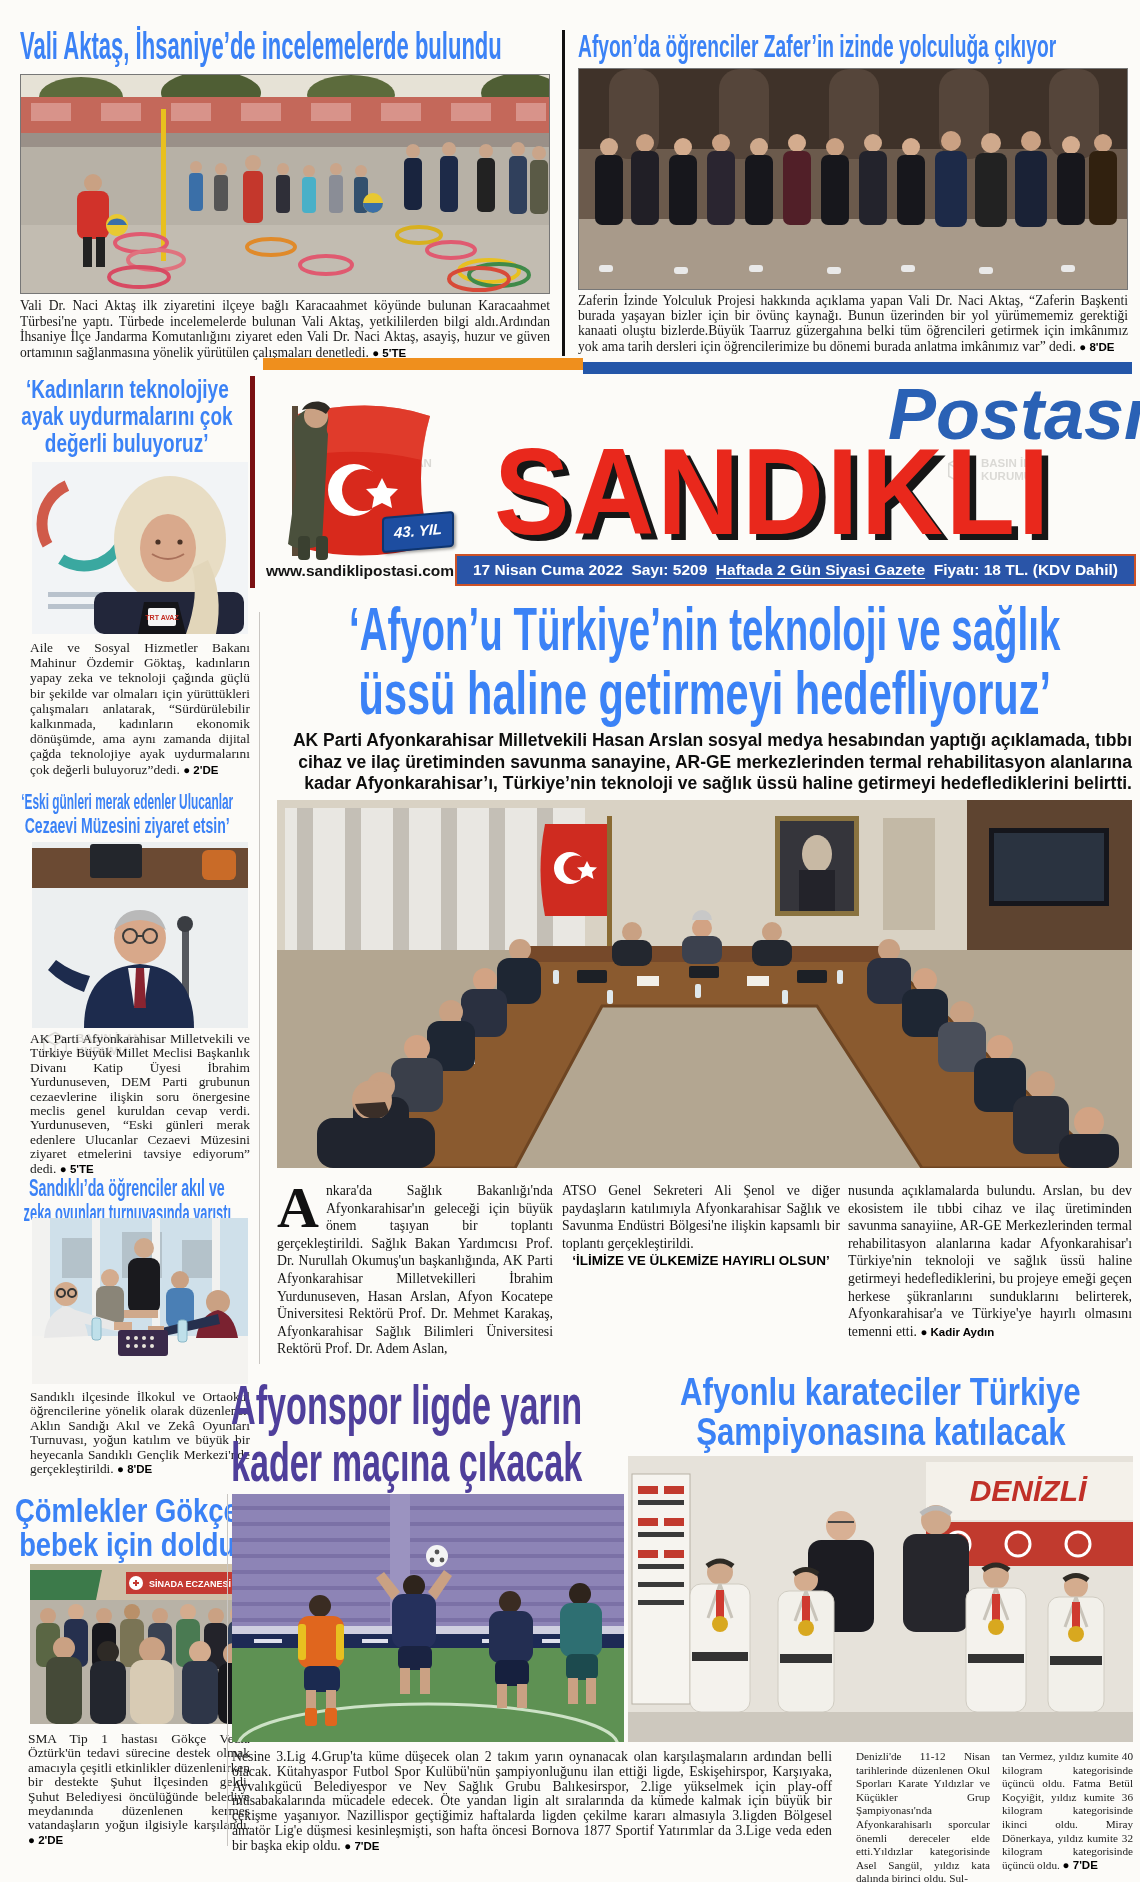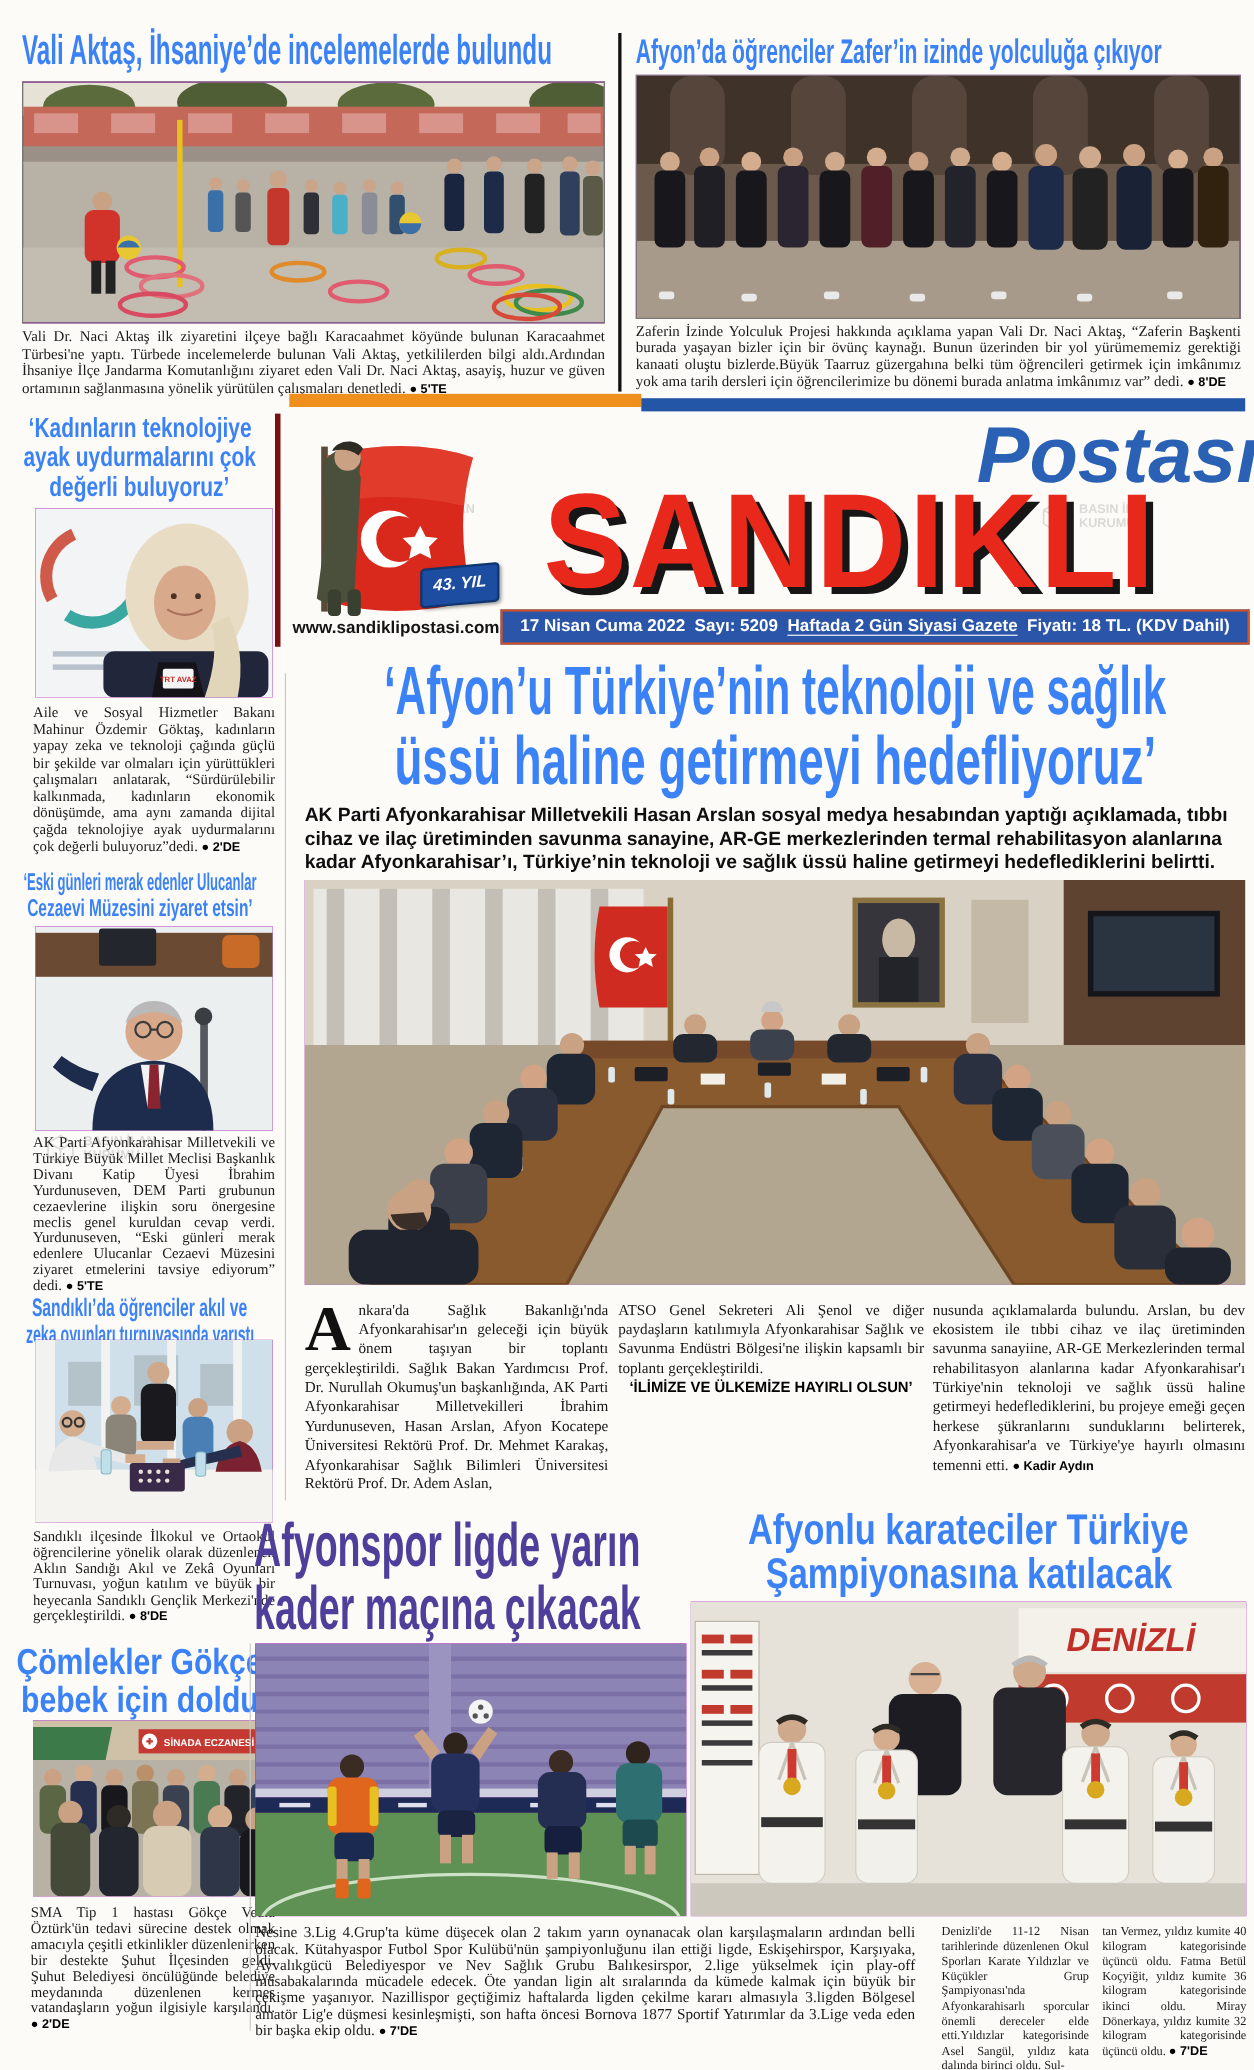--- a/index.html
+++ b/index.html
@@ -11,36 +11,36 @@
   .cline{display:flex;justify-content:center;}
   .cline>span{white-space:nowrap;display:inline-block;transform:scaleX(var(--sx,1));}
   .lline>span{white-space:nowrap;display:inline-block;transform:scaleX(var(--sx,1));transform-origin:left top;}
   
   .cap{font-family:"Liberation Serif",serif;color:#1a1a1a;text-align:justify;}
   .pref{font-family:"Liberation Sans",sans-serif;font-weight:700;font-size:11.5px;color:#000;white-space:nowrap;}
   .bodycol{font-size:13.8px;line-height:17.6px;color:#151515;text-align:justify;}
   .dropcap{float:left;font:700 58px/46px "Liberation Serif",serif;color:#111;margin:3px 7px 0 0;}
   .colsub{font:700 13.5px/17px "Liberation Sans",sans-serif;text-align:center;color:#000;}
   
-  .photo{position:absolute;overflow:hidden;background:#a21caf;}
+  .photo{position:absolute;overflow:hidden;background:#ec4899;}
   .photo svg{display:block;width:100%;height:100%;}
   .pborder{border:1px solid #777;}
   
   .brand-postasi{font:italic 700 72px/72px "Liberation Sans",sans-serif;color:#2a61b5;text-align:right;}
   .brand-sandikli{font:800 122px/120px "Liberation Sans",sans-serif;color:#e9281c;
                   letter-spacing:3px;text-shadow:7px 6px 0 #161616;}
   .year-badge{background:#1d4da0;border:2px solid #0e3570;border-radius:4px;color:#fff;
               font:italic 700 15px/30px "Liberation Sans",sans-serif;text-align:center;
               transform:skewY(-5deg);box-shadow:2px 2px 3px rgba(0,0,0,.35);}
   .site{font:700 15.5px "Liberation Sans",sans-serif;color:#141414;}
   .datebar{background:#2a55a8;border:2px solid #cc5227;display:flex;align-items:center;
            justify-content:space-between;padding:0 16px;color:#fff;
            font:700 15.5px "Liberation Sans",sans-serif;}
   .u{text-decoration:underline;text-underline-offset:3px;}
-  .subhead{font:700 17.5px/21.5px "Liberation Sans",sans-serif;color:#0e0e0e;text-align:left;}
+  .subhead{font:700 17.5px/21.5px "Liberation Sans",sans-serif;color:#0e0e0e;text-align:right;}
   .rule{background:#c9c6c2;}
   
   .wm{display:flex;align-items:center;gap:6px;opacity:.45;color:#b3b1ac;
       font:700 11.5px/13px "Liberation Sans",sans-serif;pointer-events:none;}
   .wm .t span{display:block;}
   .purple{color:#4f3f9b;}
 </style>
 </head>
 <body>
 

